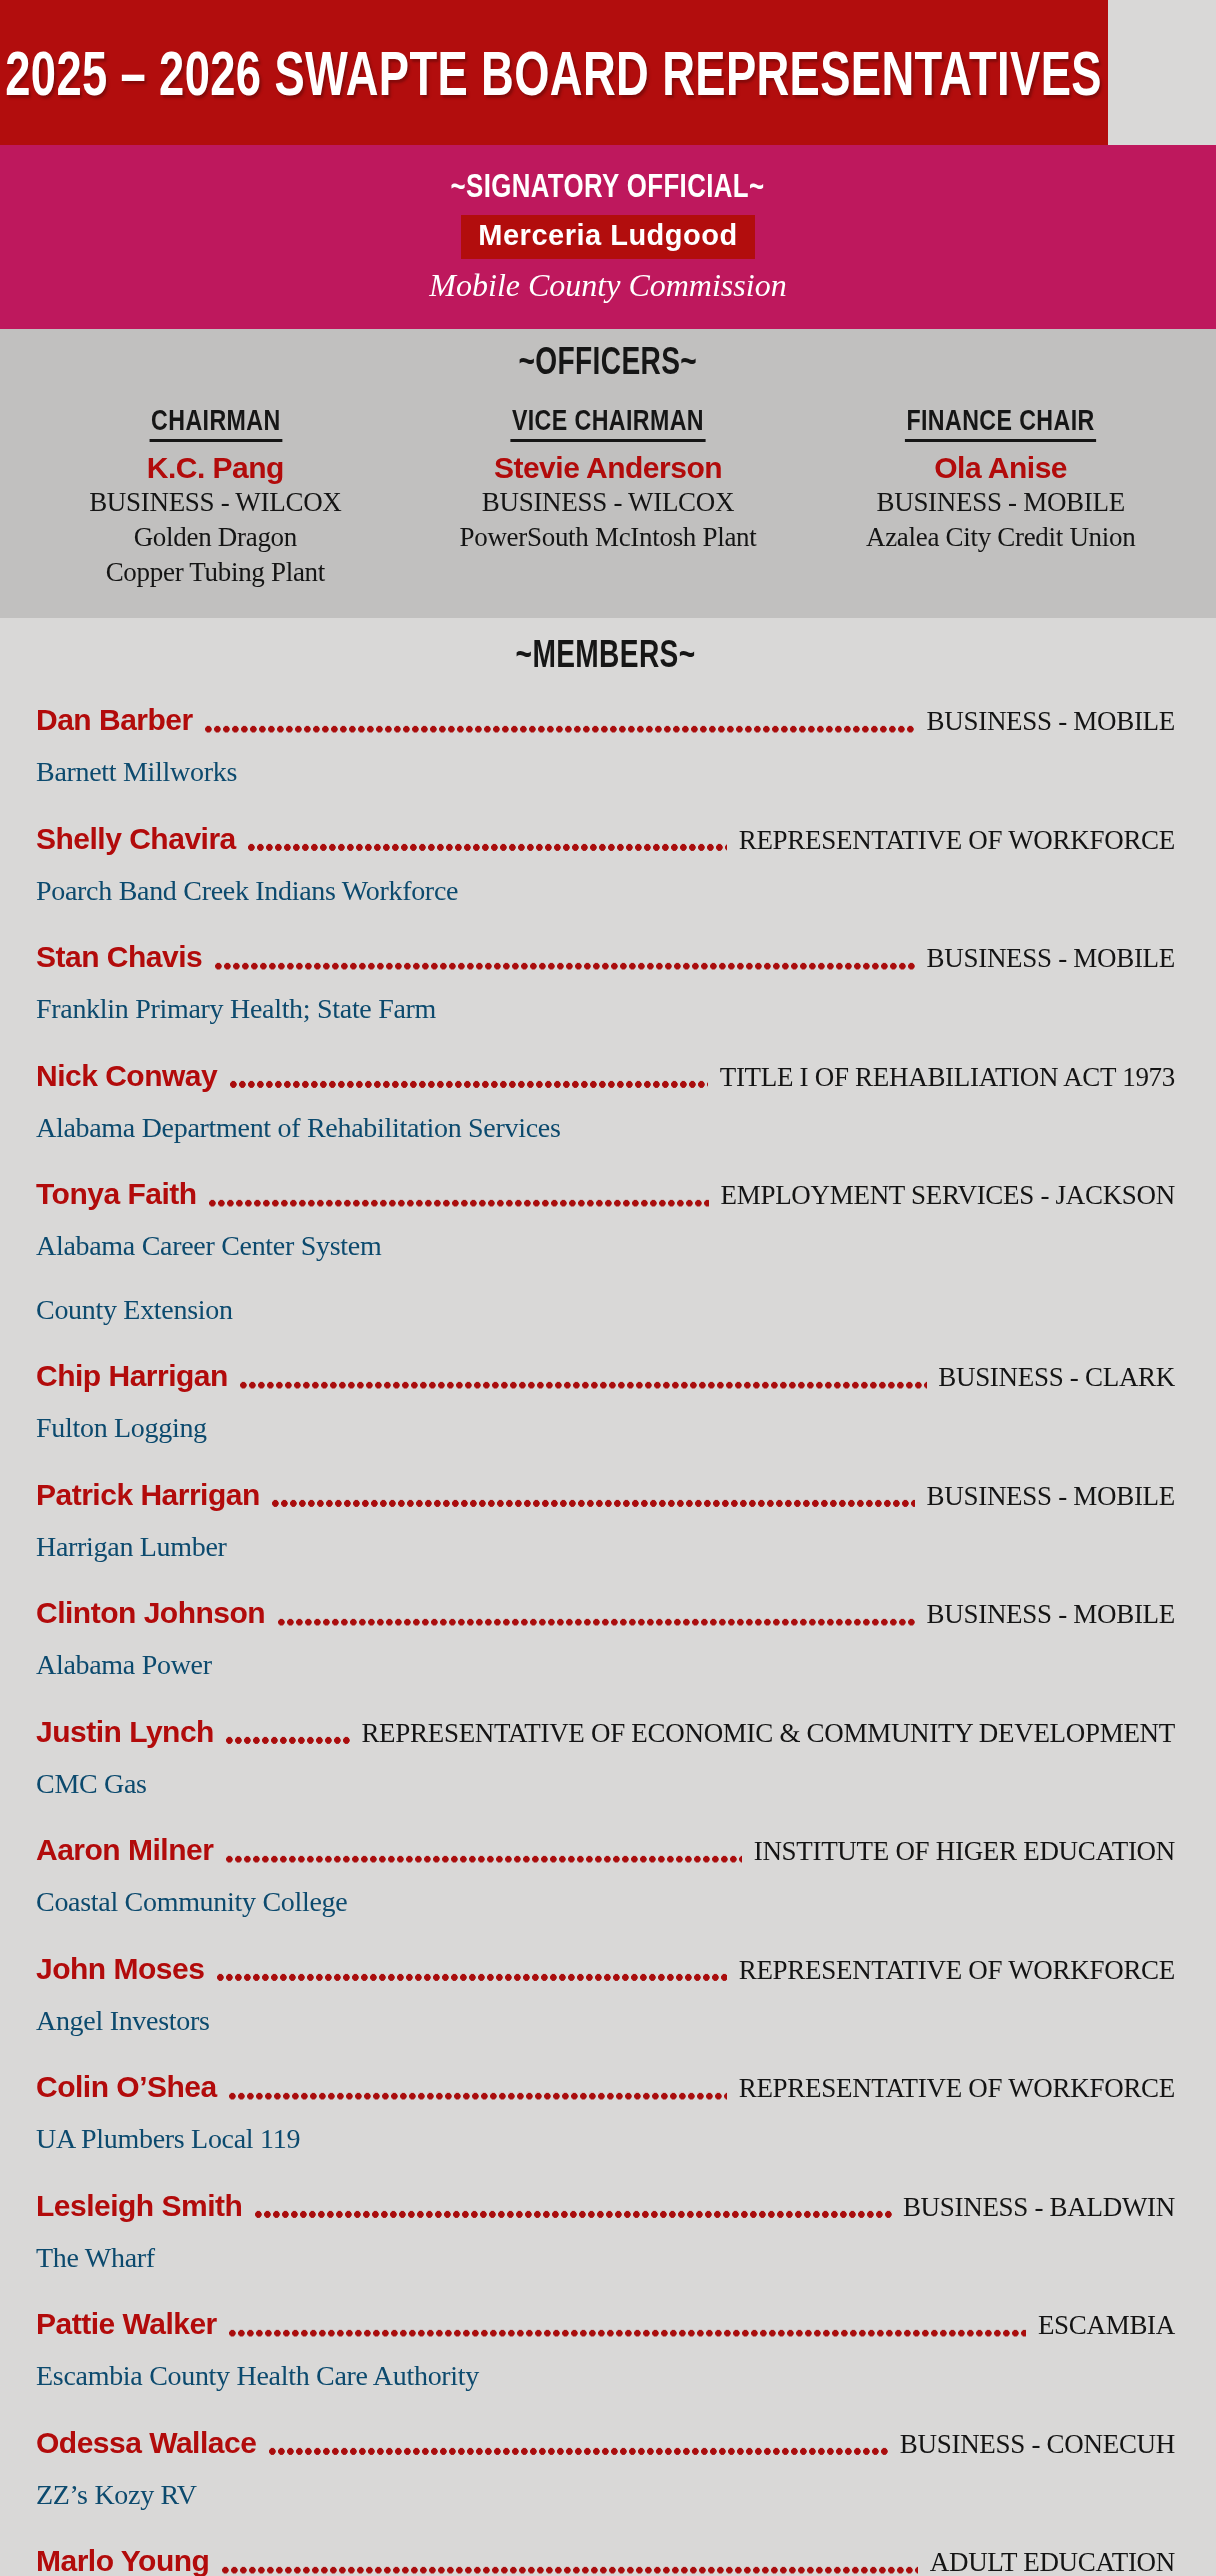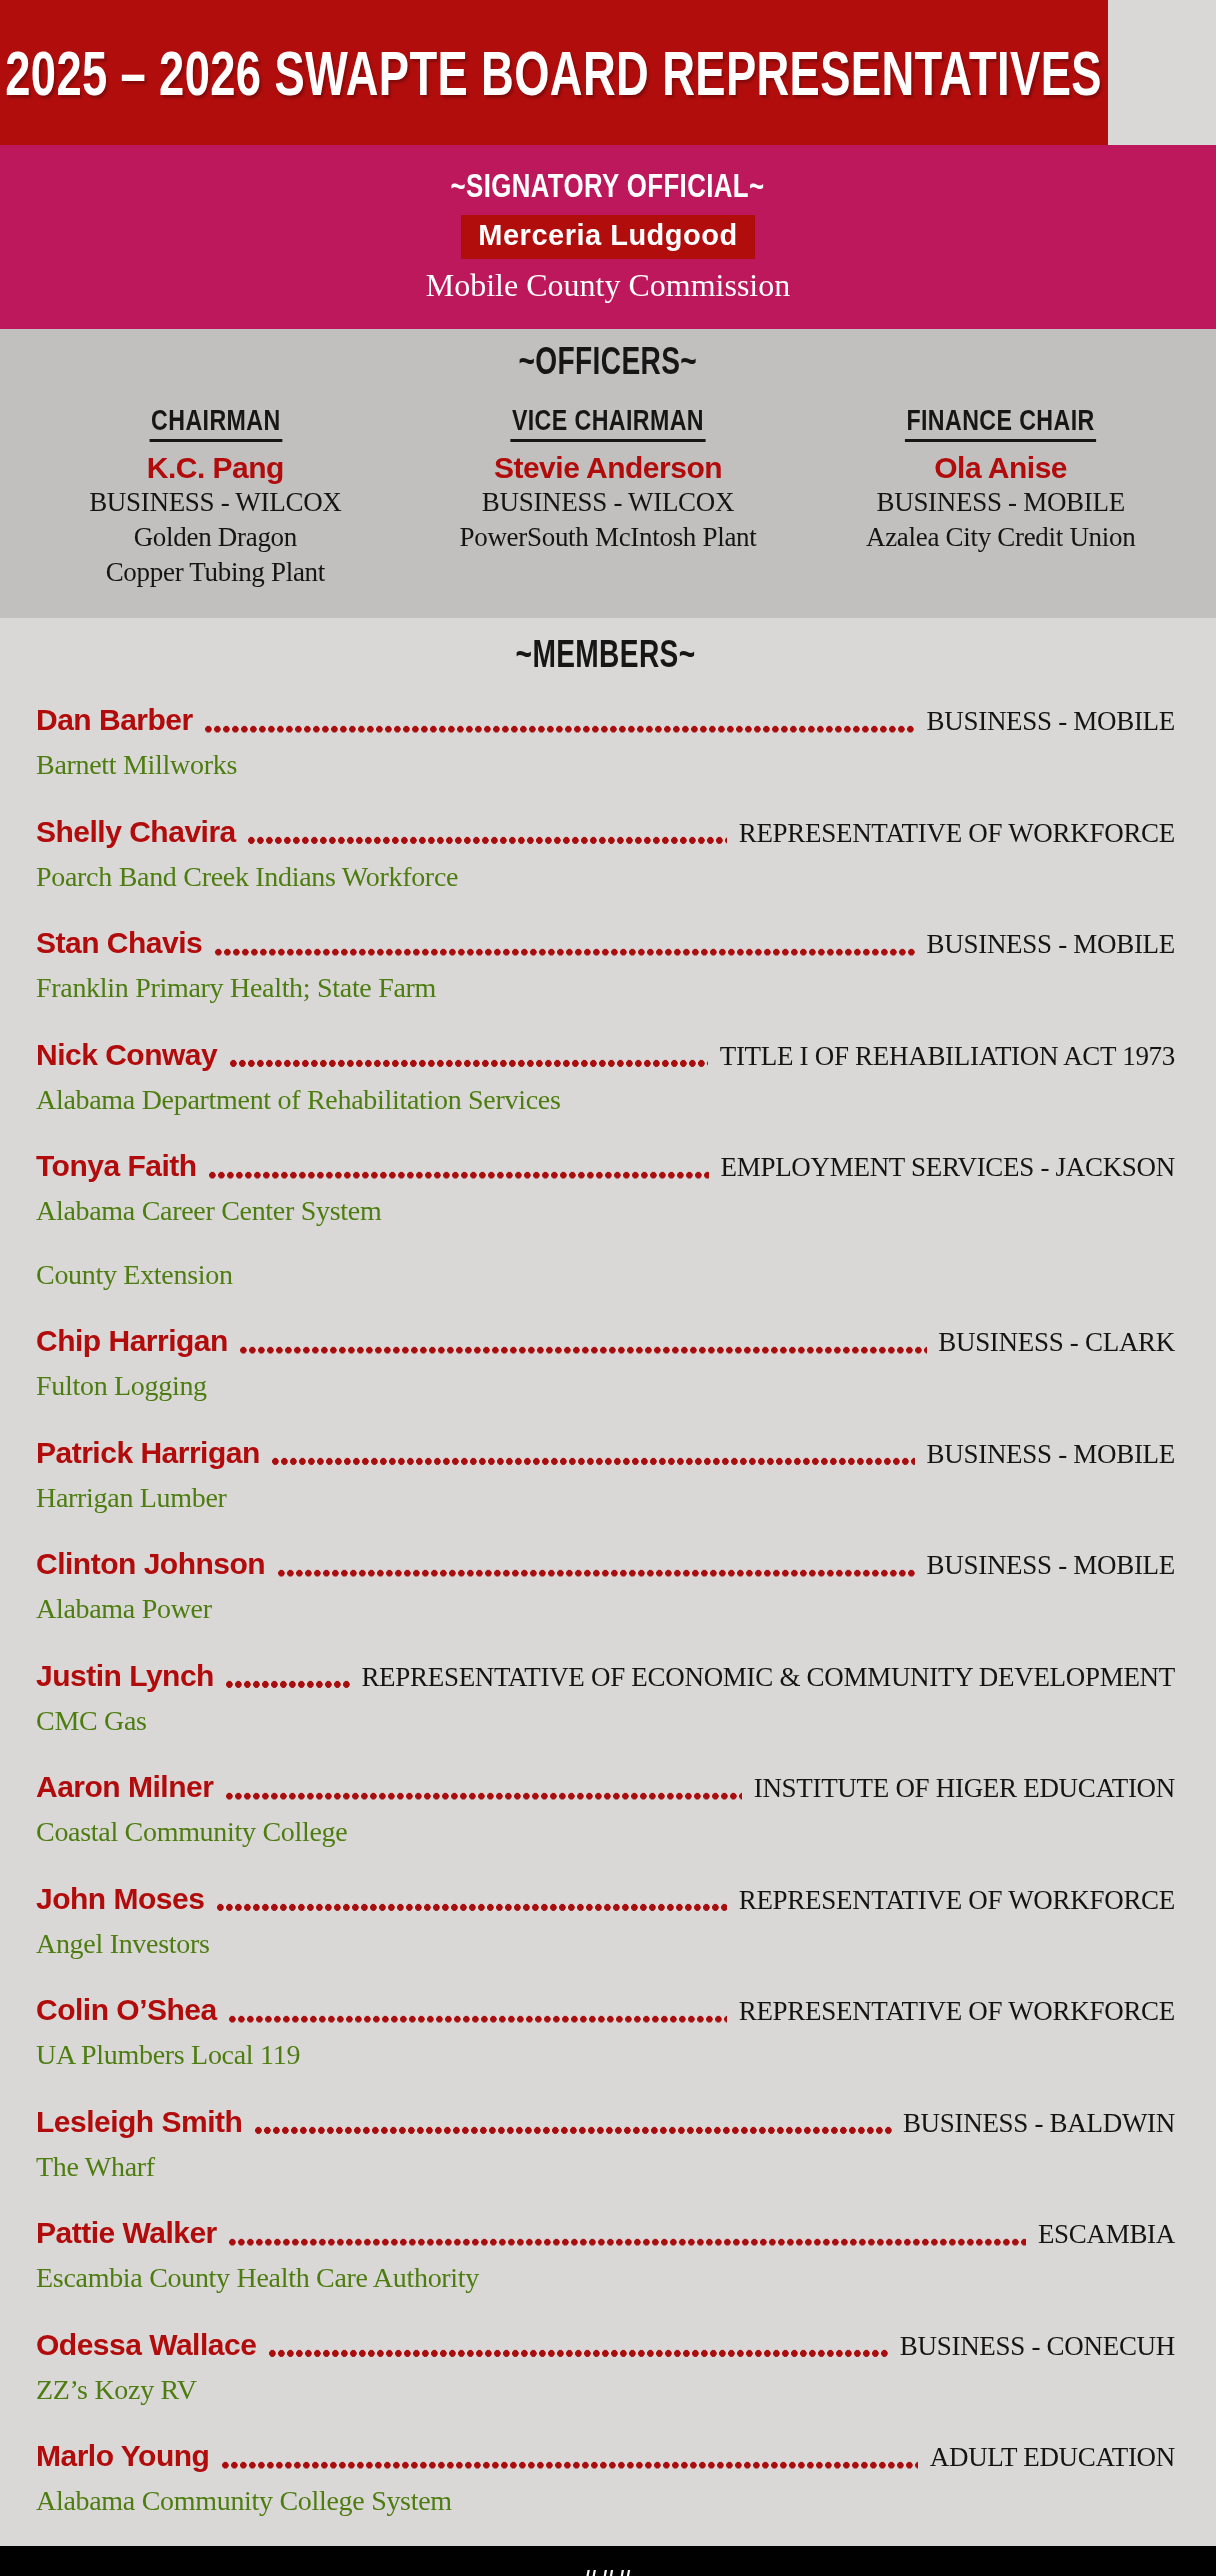--- a/index.html
+++ b/index.html
@@ -56,20 +56,21 @@
     font-family: "Liberation Sans", sans-serif;
     font-weight: bold;
     font-size: 29px;
     padding: 4.8px 17px 6.7px 17px;
     letter-spacing: 0.5px;
   }
   .sig-org {
     margin-top: 7.6px;
     font-size: 32px;
     font-family: "Liberation Serif", serif;
+    font-style: italic;
   }
 
   
   .officers {
     width: 1216px; height: 289px;
     background: #c1c0bf;
     text-align: center;
     padding-top: 11px;
   }
   .section-heading {
@@ -152,24 +153,24 @@
   }
   .m-cat {
     font-family: "Liberation Serif", serif;
     font-size: 27px;
     color: #141414;
     white-space: nowrap;
     letter-spacing: -0.3px;
     flex: 0 0 auto;
   }
   .m-org {
-    margin-top: 10px;
+    margin-top: 17px;
     font-size: 28px;
     line-height: 32px;
-    color: #4d7c0f;
+    color: #0c4a6e;
     letter-spacing: -0.3px;
   }
 
   
   .footer {
     width: 1216px; height: 70px;
     background: #010101;
     display: flex; align-items: center; justify-content: center;
     color: #ffffff;
     font-family: "Liberation Serif", serif;

